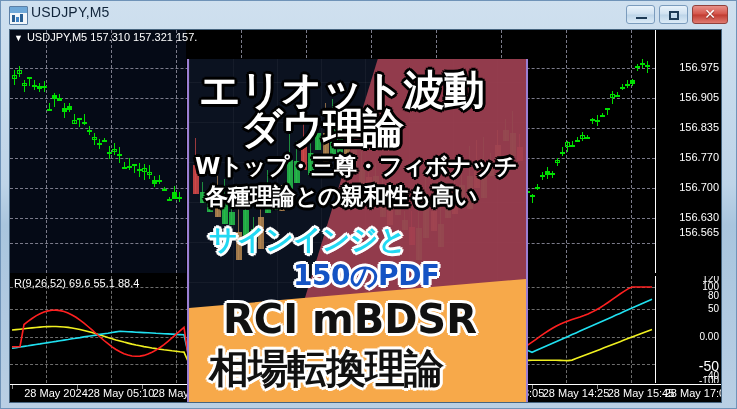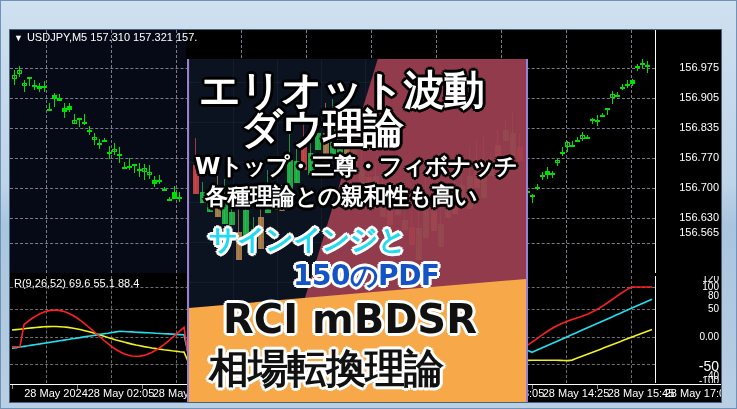--- a/index.html
+++ b/index.html
@@ -110,20 +110,38 @@
   #t5{left:20px;top:162px;font-size:28px;letter-spacing:-.5px;}
   #t6{left:104px;top:198px;font-size:28px;letter-spacing:-.5px;}
   #t7{left:34px;top:237px;font-size:40px;letter-spacing:0px;}
   #t8{left:20px;top:282px;font-size:40px;letter-spacing:-1px;}
 </style>
 </head>
 <body>
 
 <div id="window">
 
+  <div id="titlebar">
+    <div id="app-icon">
+      <div class="ic-top"></div>
+        <div class="ic-b1"></div>
+        <div class="ic-b2"></div>
+        <div class="ic-b3"></div>
+    </div>
+    <div id="title-text">USDJPY,M5</div>
+    <div class="winbtn" id="btn-min">
+        <span class="g"></span>
+      </div>
+    <div class="winbtn" id="btn-max">
+        <span class="g"></span>
+      </div>
+    <div class="winbtn" id="btn-close">
+      <span class="g">✕</span>
+    </div>
+  </div>
 
   <div id="client">
 
     <div class="pane" id="price-pane">
       <div id="navy-left"></div>
       <div class="plot" id="price-plot">
           <div class="gridv" style="left: 36px;"></div>
           <div class="gridv" style="left: 101px;"></div>
           <div class="gridv" style="left: 166px;"></div>
           <div class="gridv" style="left: 231px;"></div>
@@ -370,21 +388,21 @@
           <div class="axis-lbl" style="top: 82px; font-size: 14px; text-align: center;">-50</div>
           <div class="axis-lbl" style="top: 94px; font-size: 10px;">-40</div>
           <div class="axis-lbl" style="top: 99px; font-size: 10px;">-100</div>
         </div>
       <div class="hdr" id="ind-hdr">R(9,26,52) 69.6 55.1 88.4</div>
     </div>
 
     <div id="time-axis">
         <div class="tlbl" style="left: 46px;">28 May 2024</div>
         <div class="ttick" style="left: 2px;"></div>
-        <div class="tlbl" style="left: 111px;">28 May 02:05</div>
+        <div class="tlbl" style="left: 111px;">28 May 05:10</div>
         <div class="ttick" style="left: 67px;"></div>
         <div class="tlbl" style="left: 176px;">28 May 06:25</div>
         <div class="ttick" style="left: 132px;"></div>
         <div class="tlbl" style="left: 241px;">28 May 07:45</div>
         <div class="ttick" style="left: 197px;"></div>
         <div class="tlbl" style="left: 306px;">28 May 09:05</div>
         <div class="ttick" style="left: 262px;"></div>
         <div class="tlbl" style="left: 371px;">28 May 10:25</div>
         <div class="ttick" style="left: 327px;"></div>
         <div class="tlbl" style="left: 436px;">28 May 11:45</div>

